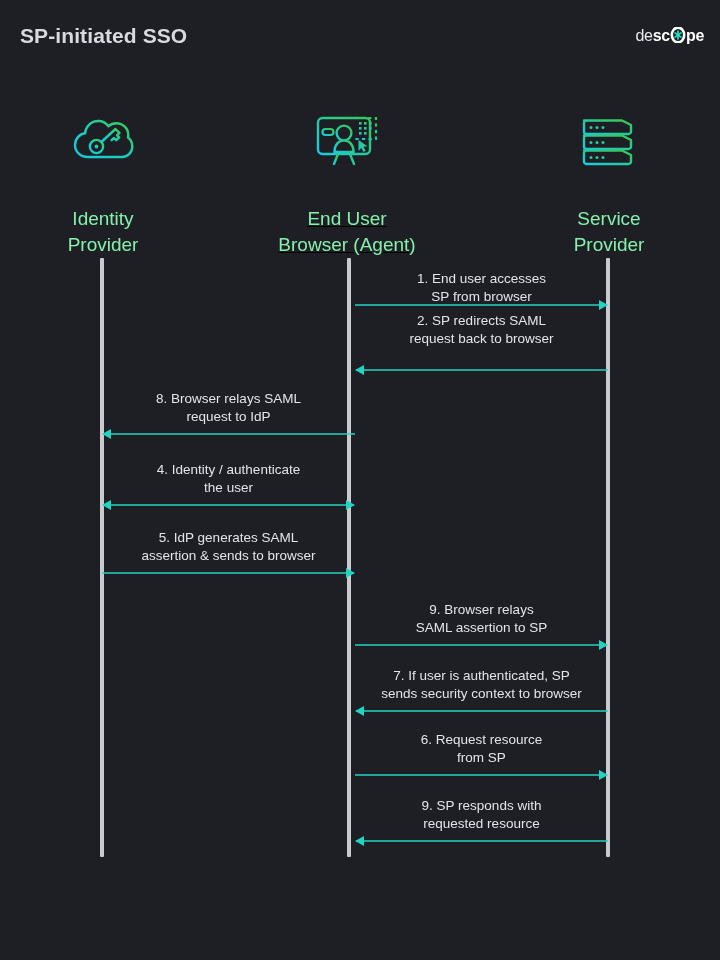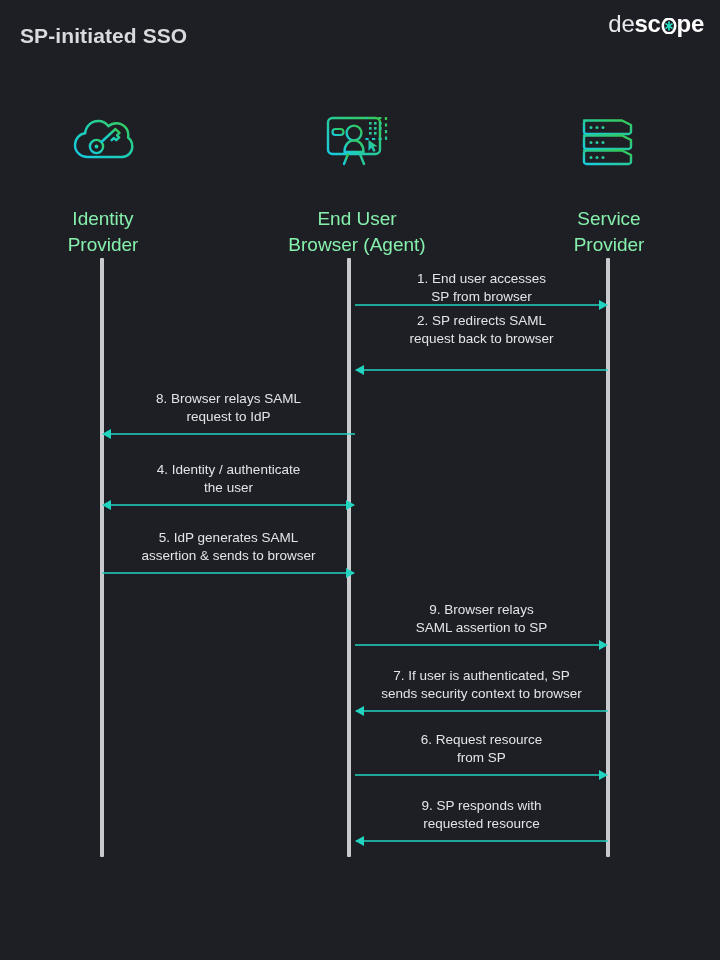--- a/index.html
+++ b/index.html
@@ -20,22 +20,22 @@
   #header{
     position:absolute; left:0; top:0; width:720px; height:80px;
   }
   #page-title{
     position:absolute; left:20px; top:24px;
     font-size:21px; font-weight:bold; color:#d9dade;
     letter-spacing:0.1px;
     text-align:center;
   }
   #brand-logo{
-    position:absolute; right:16px; top:12px;
-    font-size:24px; line-height:24px;
+    position:absolute; right:16px; top:24px;
+    font-size:16px; line-height:24px;
     white-space:nowrap;
   }
   #brand-logo .lg-thin{ color:#e8e9ec; font-weight:300; letter-spacing:-0.3px; }
   #brand-logo .lg-bold{ color:#ffffff; font-weight:bold; letter-spacing:-0.3px; }
   #brand-logo .lg-mark{
     display:inline-block; position:relative;
     width:16px; height:16px; vertical-align:-2px; margin:0 0px;
   }
 
   
@@ -44,21 +44,21 @@
   }
   .actor-icon{
     height:66px; display:flex; align-items:center; justify-content:center;
   }
   .actor-label{
     margin-top:32px;
     font-size:19px; line-height:26px; color:#86efac; font-weight:400;
     white-space:pre-line;
   }
   #actor-idp{ left:3px; }
-  #actor-browser{ left:257px; }
+  #actor-browser{ left:247px;text-decoration:underline; }
   #actor-sp{ left:509px; }
 
   
   .lifeline{
     position:absolute; width:4px; top:258px; height:599px;
     background:#c9cace; border-radius:1px;
   }
   #lifeline-idp{ left:100px; }
   #lifeline-browser{ left:347px; }
   #lifeline-sp{ left:606px; }

